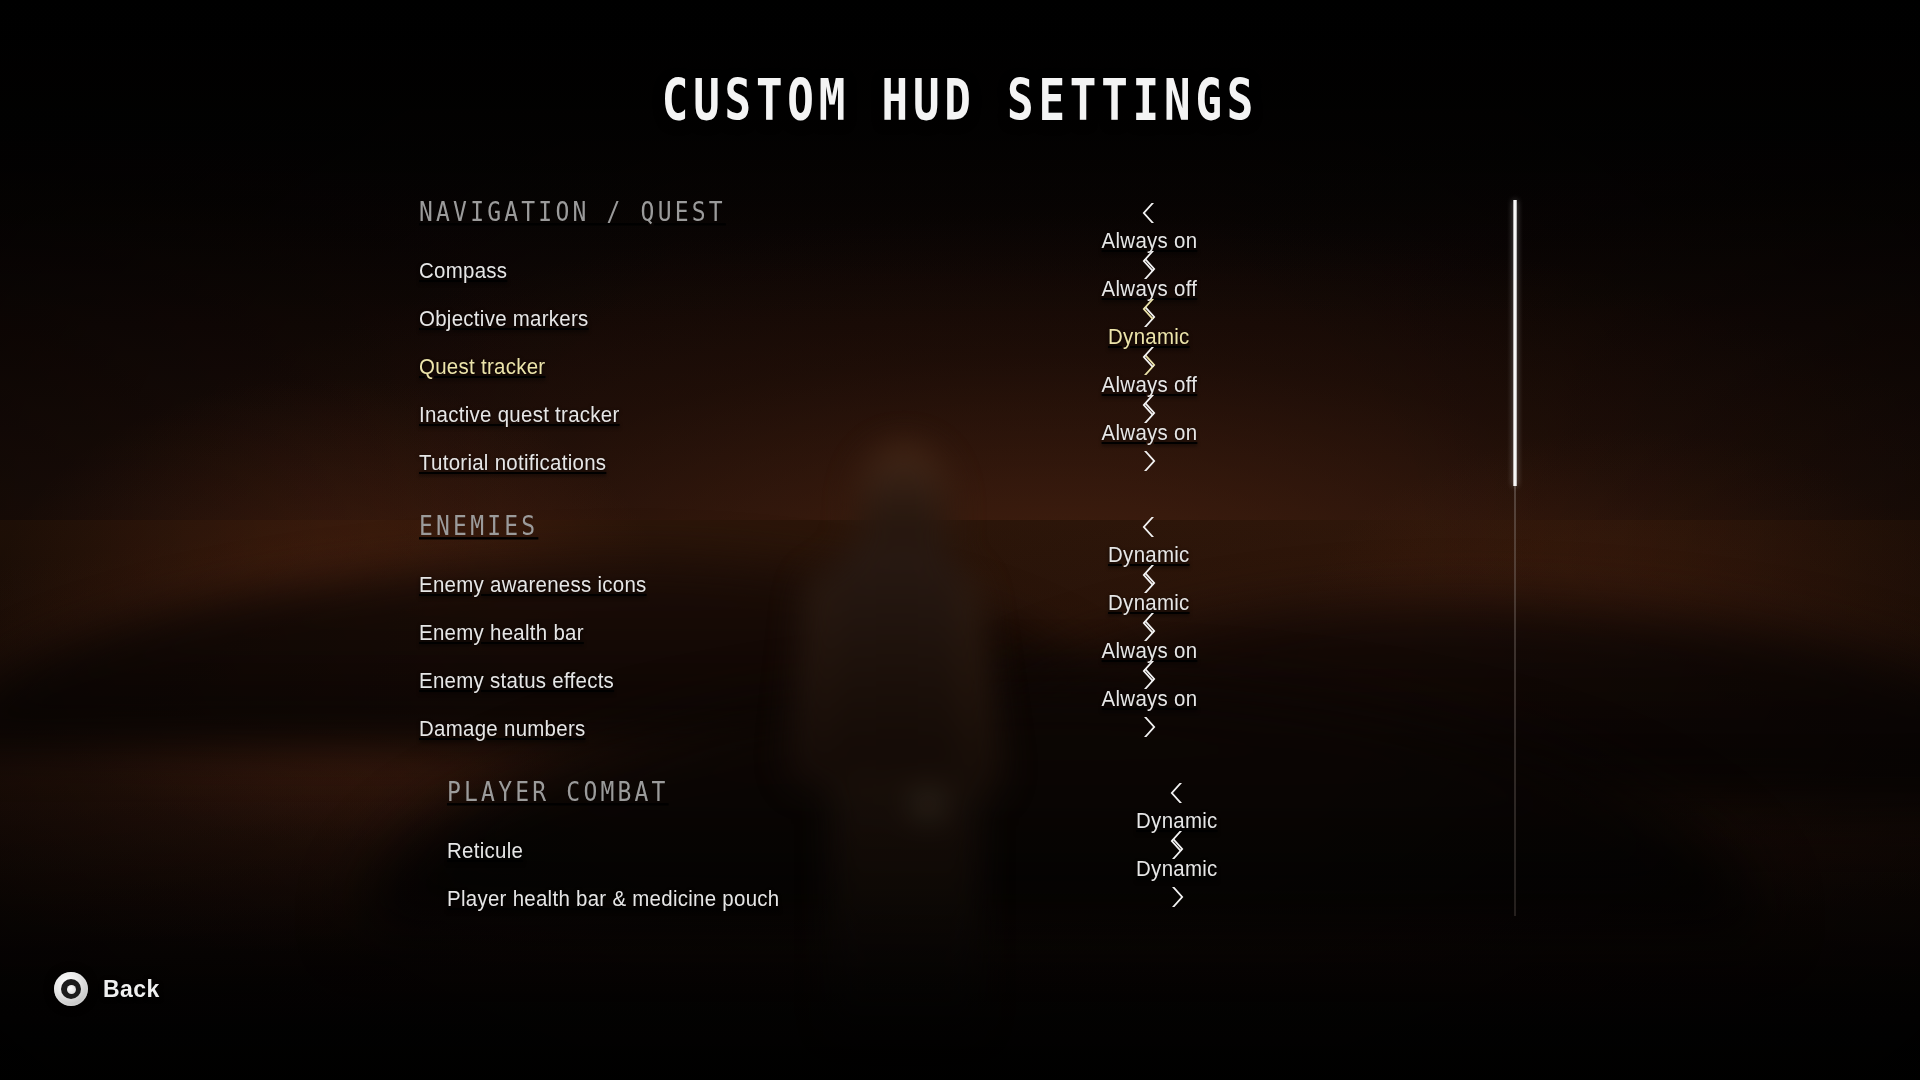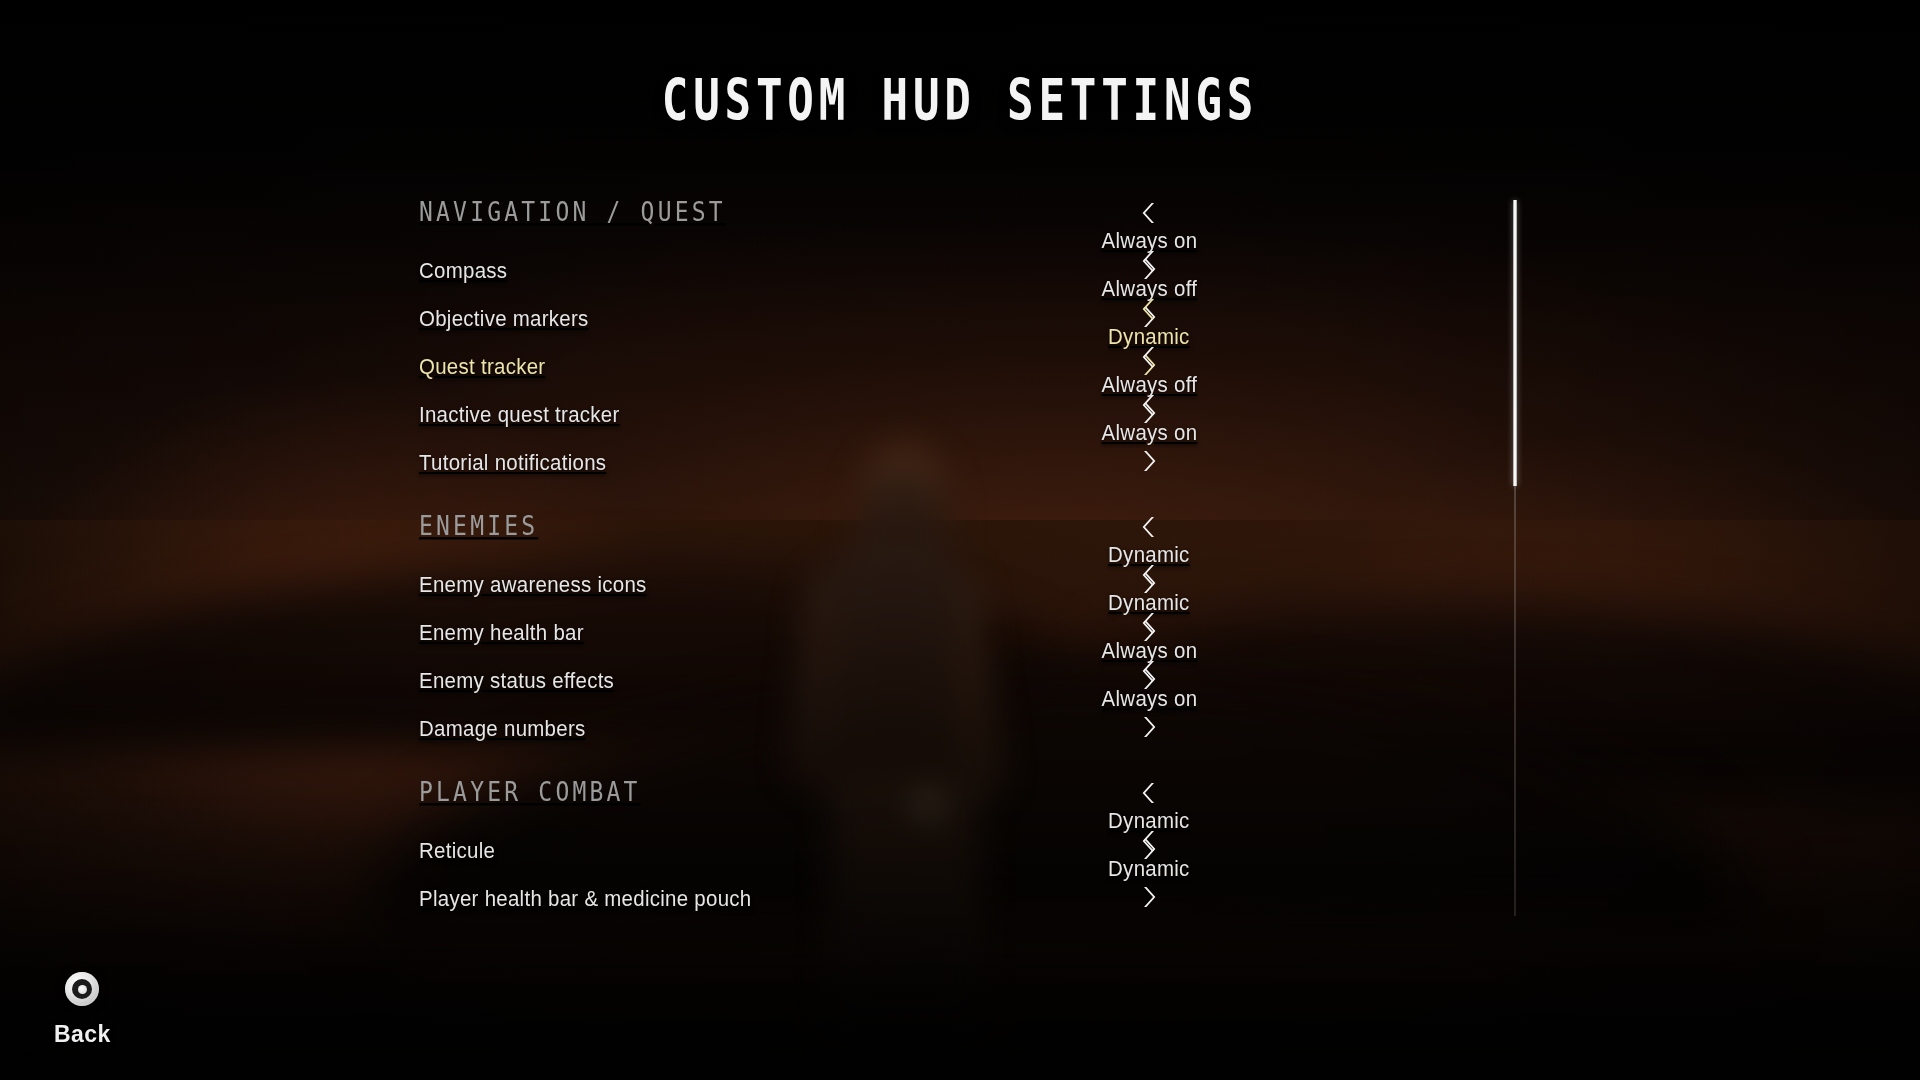--- a/index.html
+++ b/index.html
@@ -121,21 +121,21 @@
     font-weight:400;
     font-size:23px;
     letter-spacing:3.2px;
     color:#9b9b9b;
     transform:scaleY(1.18);
     transform-origin:left top;
     margin-bottom:14px;
     white-space:nowrap;
   }
   .section { margin-bottom:34px;text-decoration:underline; }
-  .section:last-child { margin-bottom:0; }
+  .section:last-child { margin-bottom:0;margin-left:28px; }
 
   .row {
     position:relative;
     height:48px;
     display:flex;
     align-items:flex-end;
   }
   .row-label {
     width:500px;
     font-family:"Liberation Sans", sans-serif;
@@ -184,21 +184,21 @@
   }
   .scroll-thumb {
     position:absolute; left:0; top:0; width:4px; height:290px;
     background:linear-gradient(90deg, rgba(255,255,255,.55), #ffffff 40%, #f2f2f2 70%, rgba(235,235,235,.6));
     box-shadow:0 0 6px rgba(255,255,255,0.35);
   }
 
   
   .back-button {
     position:absolute; left:54px; top:972px;
-    display:flex; align-items:center; gap:15px;flex-direction:column;
+    display:flex; align-items:center; gap:15px;
   }
   .btn-glyph {
     width:34px; height:34px; border-radius:50%;
     background:
       radial-gradient(circle at 38% 32%, #ffffff 0%, #e8e8e8 38%, #c9c9c9 70%, #a9a9a9 100%);
     display:flex; align-items:center; justify-content:center;
     box-shadow:0 0 10px rgba(0,0,0,0.85), inset 0 0 3px rgba(255,255,255,.6);
     position:relative;
   }
   .btn-glyph .ring {

